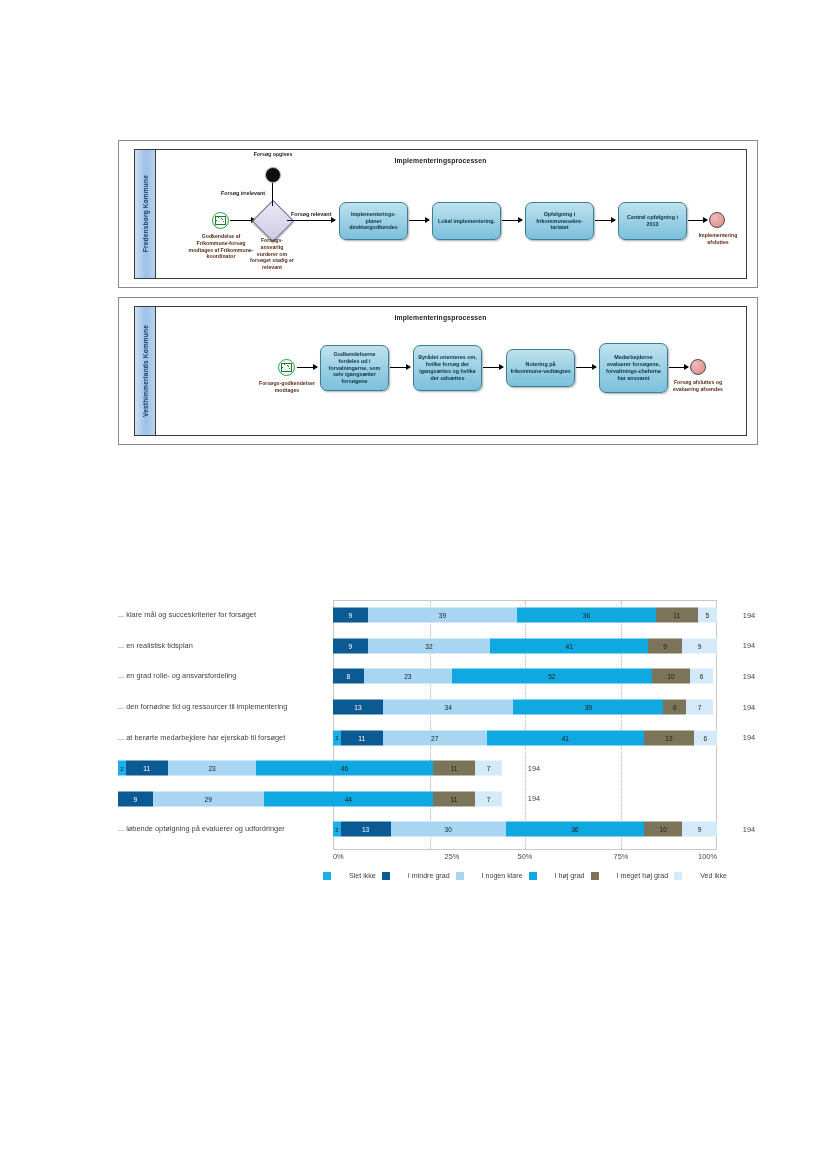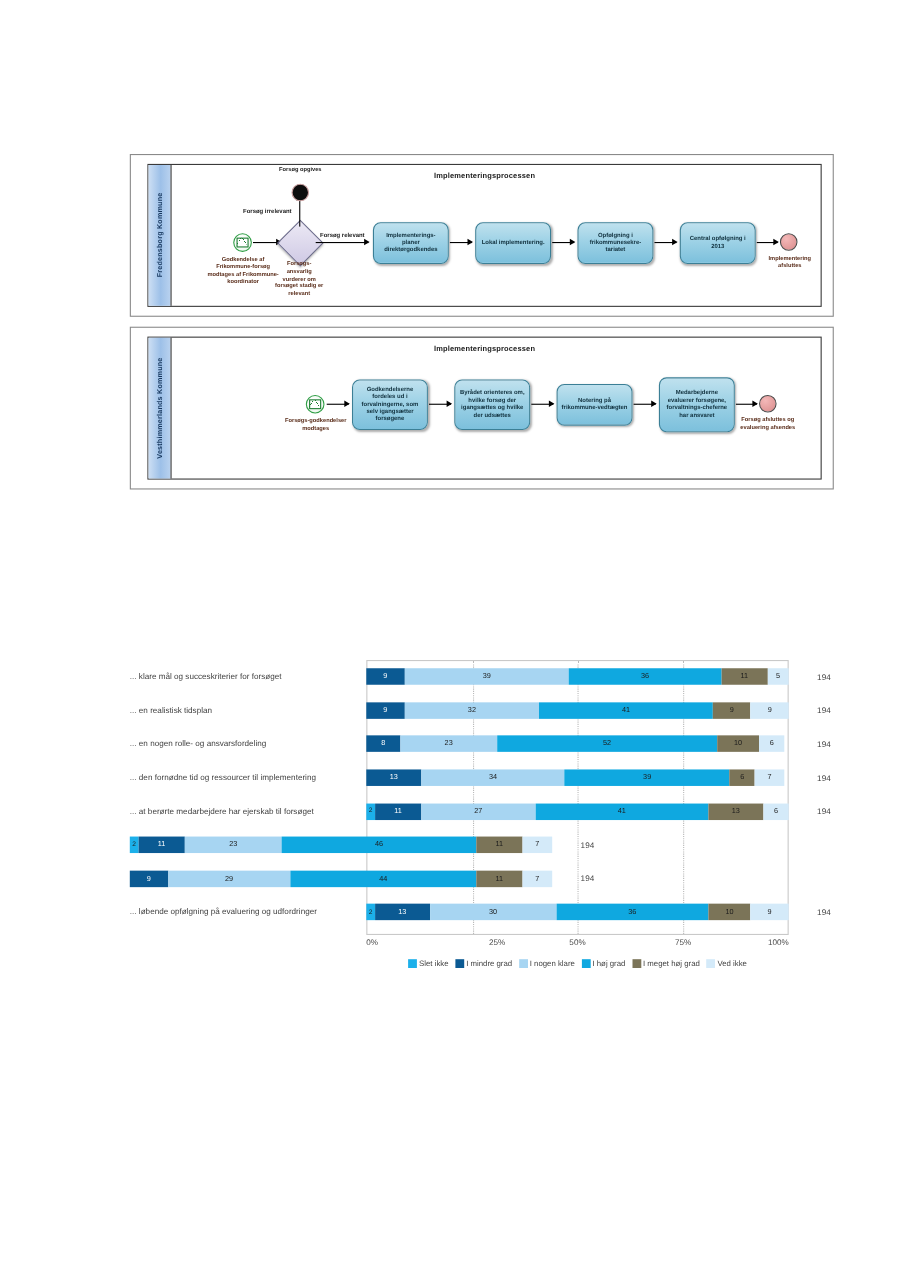--- a/index.html
+++ b/index.html
@@ -87,21 +87,21 @@
   .seg.dark{color:#ffffff;}
   .n-label{flex:0 0 60px;width:60px;font-size:7.4px;color:#3f3f3f;text-align:center;padding-left:4px;box-sizing:border-box;}
 
   #plot-frame{position:absolute;left:215px;top:0;width:384px;height:250px;border:1px solid #c9c9c9;border-top:1px solid #c9c9c9;box-sizing:border-box;pointer-events:none;}
   .gridline{position:absolute;top:0;bottom:0;width:0;border-left:1px dotted #b9b9b9;}
 
   #xaxis{position:absolute;left:215px;top:252px;width:384px;height:14px;}
   .xtick{position:absolute;font-size:7.4px;color:#4a4a4a;top:0;white-space:nowrap;}
 
   #legend{position:absolute;left:215px;top:272px;width:384px;display:flex;justify-content:center;align-items:center;gap:6px;}
-  .lg-item{display:flex;align-items:center;gap:2px;}
+  .lg-item{display:flex;align-items:center;gap:18px;}
   .lg-sw{width:8px;height:8px;display:inline-block;}
   .lg-tx{font-size:7.1px;color:#3f3f3f;white-space:nowrap;}
 </style>
 </head>
 <body>
 
 <div class="page">
 
   <div class="diagram-block" id="diagram-1">
     <div class="pool">
@@ -204,21 +204,21 @@
               <div class="seg dark" style="width: 9%; background: rgb(11, 90, 147);">9</div>
               <div class="seg" style="width: 32%; background: rgb(167, 213, 242);">32</div>
               <div class="seg" style="width: 41%; background: rgb(15, 168, 224);">41</div>
               <div class="seg" style="width: 9%; background: rgb(123, 116, 88);">9</div>
               <div class="seg" style="width: 9%; background: rgb(212, 234, 249);">9</div>
             </div>
           </div>
           <div class="n-label">194</div>
         </div>
         <div class="crow">
-          <div class="cat-label">... en nogen rolle- og ansvarsfordeling</div>
+          <div class="cat-label">... en grad rolle- og ansvarsfordeling</div>
           <div class="plot">
             <div class="bar">
               <div class="seg dark" style="width: 8%; background: rgb(11, 90, 147);">8</div>
               <div class="seg" style="width: 23%; background: rgb(167, 213, 242);">23</div>
               <div class="seg" style="width: 52%; background: rgb(15, 168, 224);">52</div>
               <div class="seg" style="width: 10%; background: rgb(123, 116, 88);">10</div>
               <div class="seg" style="width: 6%; background: rgb(212, 234, 249);">6</div>
             </div>
           </div>
           <div class="n-label">194</div>
@@ -269,21 +269,21 @@
               <div class="seg dark" style="width: 9%; background: rgb(11, 90, 147);">9</div>
               <div class="seg" style="width: 29%; background: rgb(167, 213, 242);">29</div>
               <div class="seg" style="width: 44%; background: rgb(15, 168, 224);">44</div>
               <div class="seg" style="width: 11%; background: rgb(123, 116, 88);">11</div>
               <div class="seg" style="width: 7%; background: rgb(212, 234, 249);">7</div>
             </div>
           </div>
           <div class="n-label">194</div>
         </div>
         <div class="crow">
-          <div class="cat-label">... løbende opfølgning på evaluering og udfordringer</div>
+          <div class="cat-label">... løbende opfølgning på evaluerer og udfordringer</div>
           <div class="plot">
             <div class="bar">
               <div class="seg" style="width: 2%; background: rgb(28, 176, 234); font-size: 6px;">2</div>
               <div class="seg dark" style="width: 13%; background: rgb(11, 90, 147);">13</div>
               <div class="seg" style="width: 30%; background: rgb(167, 213, 242);">30</div>
               <div class="seg" style="width: 36%; background: rgb(15, 168, 224);">36</div>
               <div class="seg" style="width: 10%; background: rgb(123, 116, 88);">10</div>
               <div class="seg" style="width: 9%; background: rgb(212, 234, 249);">9</div>
             </div>
           </div>

